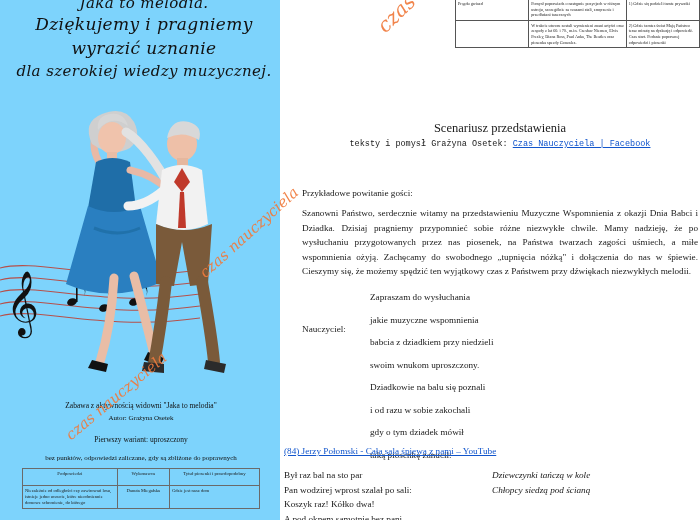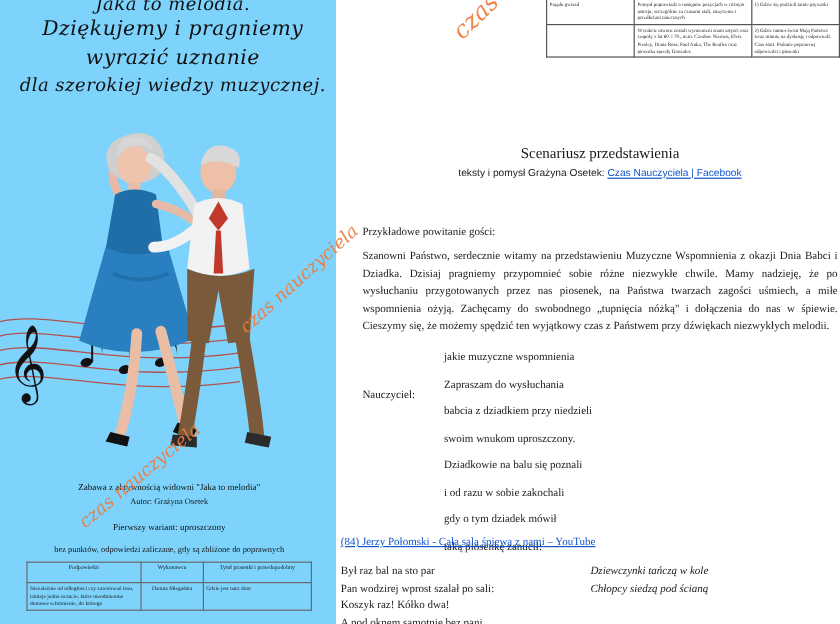--- a/index.html
+++ b/index.html
@@ -153,21 +153,21 @@
     font-size: 12.5px;
     line-height: 16px;
   }
   .doc-subtitle {
     font-family: "Liberation Serif", serif;
     font-size: 12.5px;
     font-weight: bold;
     line-height: 16px;
   }
   .doc-credit {
-    font-family: Liberation Sans, sans-serif;
+    font-family: Liberation Mono, monospace;
     font-size: 8.5px;
     line-height: 14px;
     margin-top: 1px;
   }
   .doc-credit a, .link {
     color: #1155cc;
     text-decoration: underline;
     cursor: pointer;
   }
 
@@ -393,22 +393,22 @@
     </div>
   </div>
 
   <div class="body-text" id="greeting-heading">Przykładowe powitanie gości:</div>
   <div class="body-text" id="greeting-para">Szanowni Państwo, serdecznie witamy na przedstawieniu Muzyczne Wspomnienia z okazji Dnia Babci i Dziadka. Dzisiaj pragniemy przypomnieć sobie różne niezwykłe chwile. Mamy nadzieję, że po wysłuchaniu przygotowanych przez nas piosenek, na Państwa twarzach zagości uśmiech, a miłe wspomnienia ożyją. Zachęcamy do swobodnego „tupnięcia nóżką" i dołączenia do nas w śpiewie. Cieszymy się, że możemy spędzić ten wyjątkowy czas z Państwem przy dźwiękach niezwykłych melodii.</div>
 
   <div class="teacher-block">
     <div class="teacher-row">
       <div class="teacher-label">Nauczyciel:</div>
       <div class="teacher-lines">
+        <div>Zapraszam do wysłuchania</div>
         <div>jakie muzyczne wspomnienia</div>
-        <div>Zapraszam do wysłuchania</div>
         <div>babcia z dziadkiem przy niedzieli</div>
         <div>swoim wnukom uproszczony.</div>
         <div>Dziadkowie na balu się poznali</div>
         <div>i od razu w sobie zakochali</div>
         <div>gdy o tym dziadek mówił</div>
         <div>taką piosenkę zanucił:</div>
       </div>
     </div>
   </div>
 </div>

